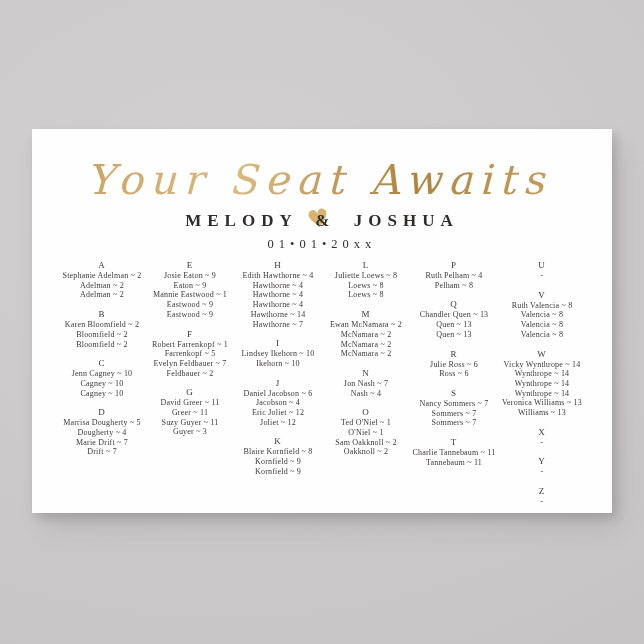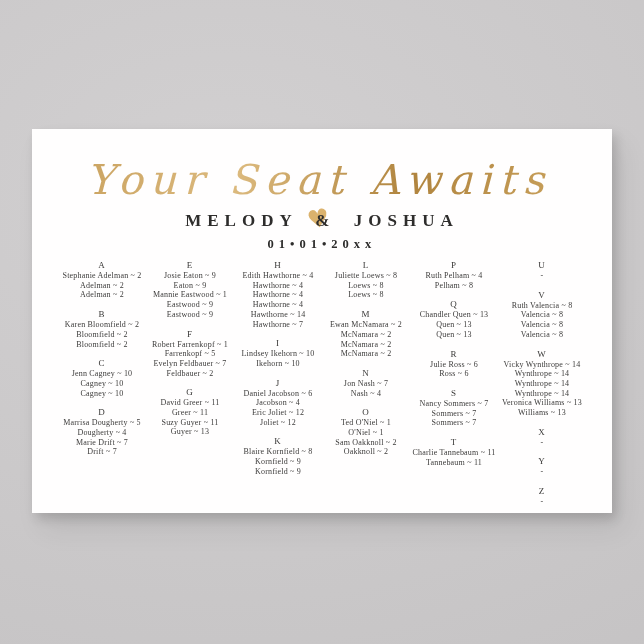--- a/index.html
+++ b/index.html
@@ -44,21 +44,21 @@
     font-size:25px;color:#d9ac61;transform:rotate(-10deg);
     opacity:0.92;
     font-family:"DejaVu Sans", sans-serif;
   }
   .amp{position:relative;z-index:1;}
   .date{
     margin-top:6px;
     text-align:center;
     font-size:12.5px;
     letter-spacing:5px;
-    font-weight:700;
+    font-weight:400;
     color:#2e2d2c;
     white-space:nowrap;
   }
   .columns{
     position:absolute;left:26px;right:26px;top:131px;
     display:flex;
   }
   .column{flex:1 1 0;text-align:center;}
   .section{margin-bottom:9px;}
   .letter{
@@ -136,21 +136,21 @@
           <div class="entry">Robert Farrenkopf ~ 1</div>
           <div class="entry">Farrenkopf ~ 5</div>
           <div class="entry">Evelyn Feldbauer ~ 7</div>
           <div class="entry">Feldbauer ~ 2</div>
         </div>
         <div class="section">
           <div class="letter">G</div>
           <div class="entry">David Greer ~ 11</div>
           <div class="entry">Greer ~ 11</div>
           <div class="entry">Suzy Guyer ~ 11</div>
-          <div class="entry">Guyer ~ 13</div>
+          <div class="entry">Guyer ~ 3</div>
         </div>
       </div>
       <div class="column">
         <div class="section">
           <div class="letter">H</div>
           <div class="entry">Edith Hawthorne ~ 4</div>
           <div class="entry">Hawthorne ~ 4</div>
           <div class="entry">Hawthorne ~ 4</div>
           <div class="entry">Hawthorne ~ 4</div>
           <div class="entry">Hawthorne ~ 14</div>

